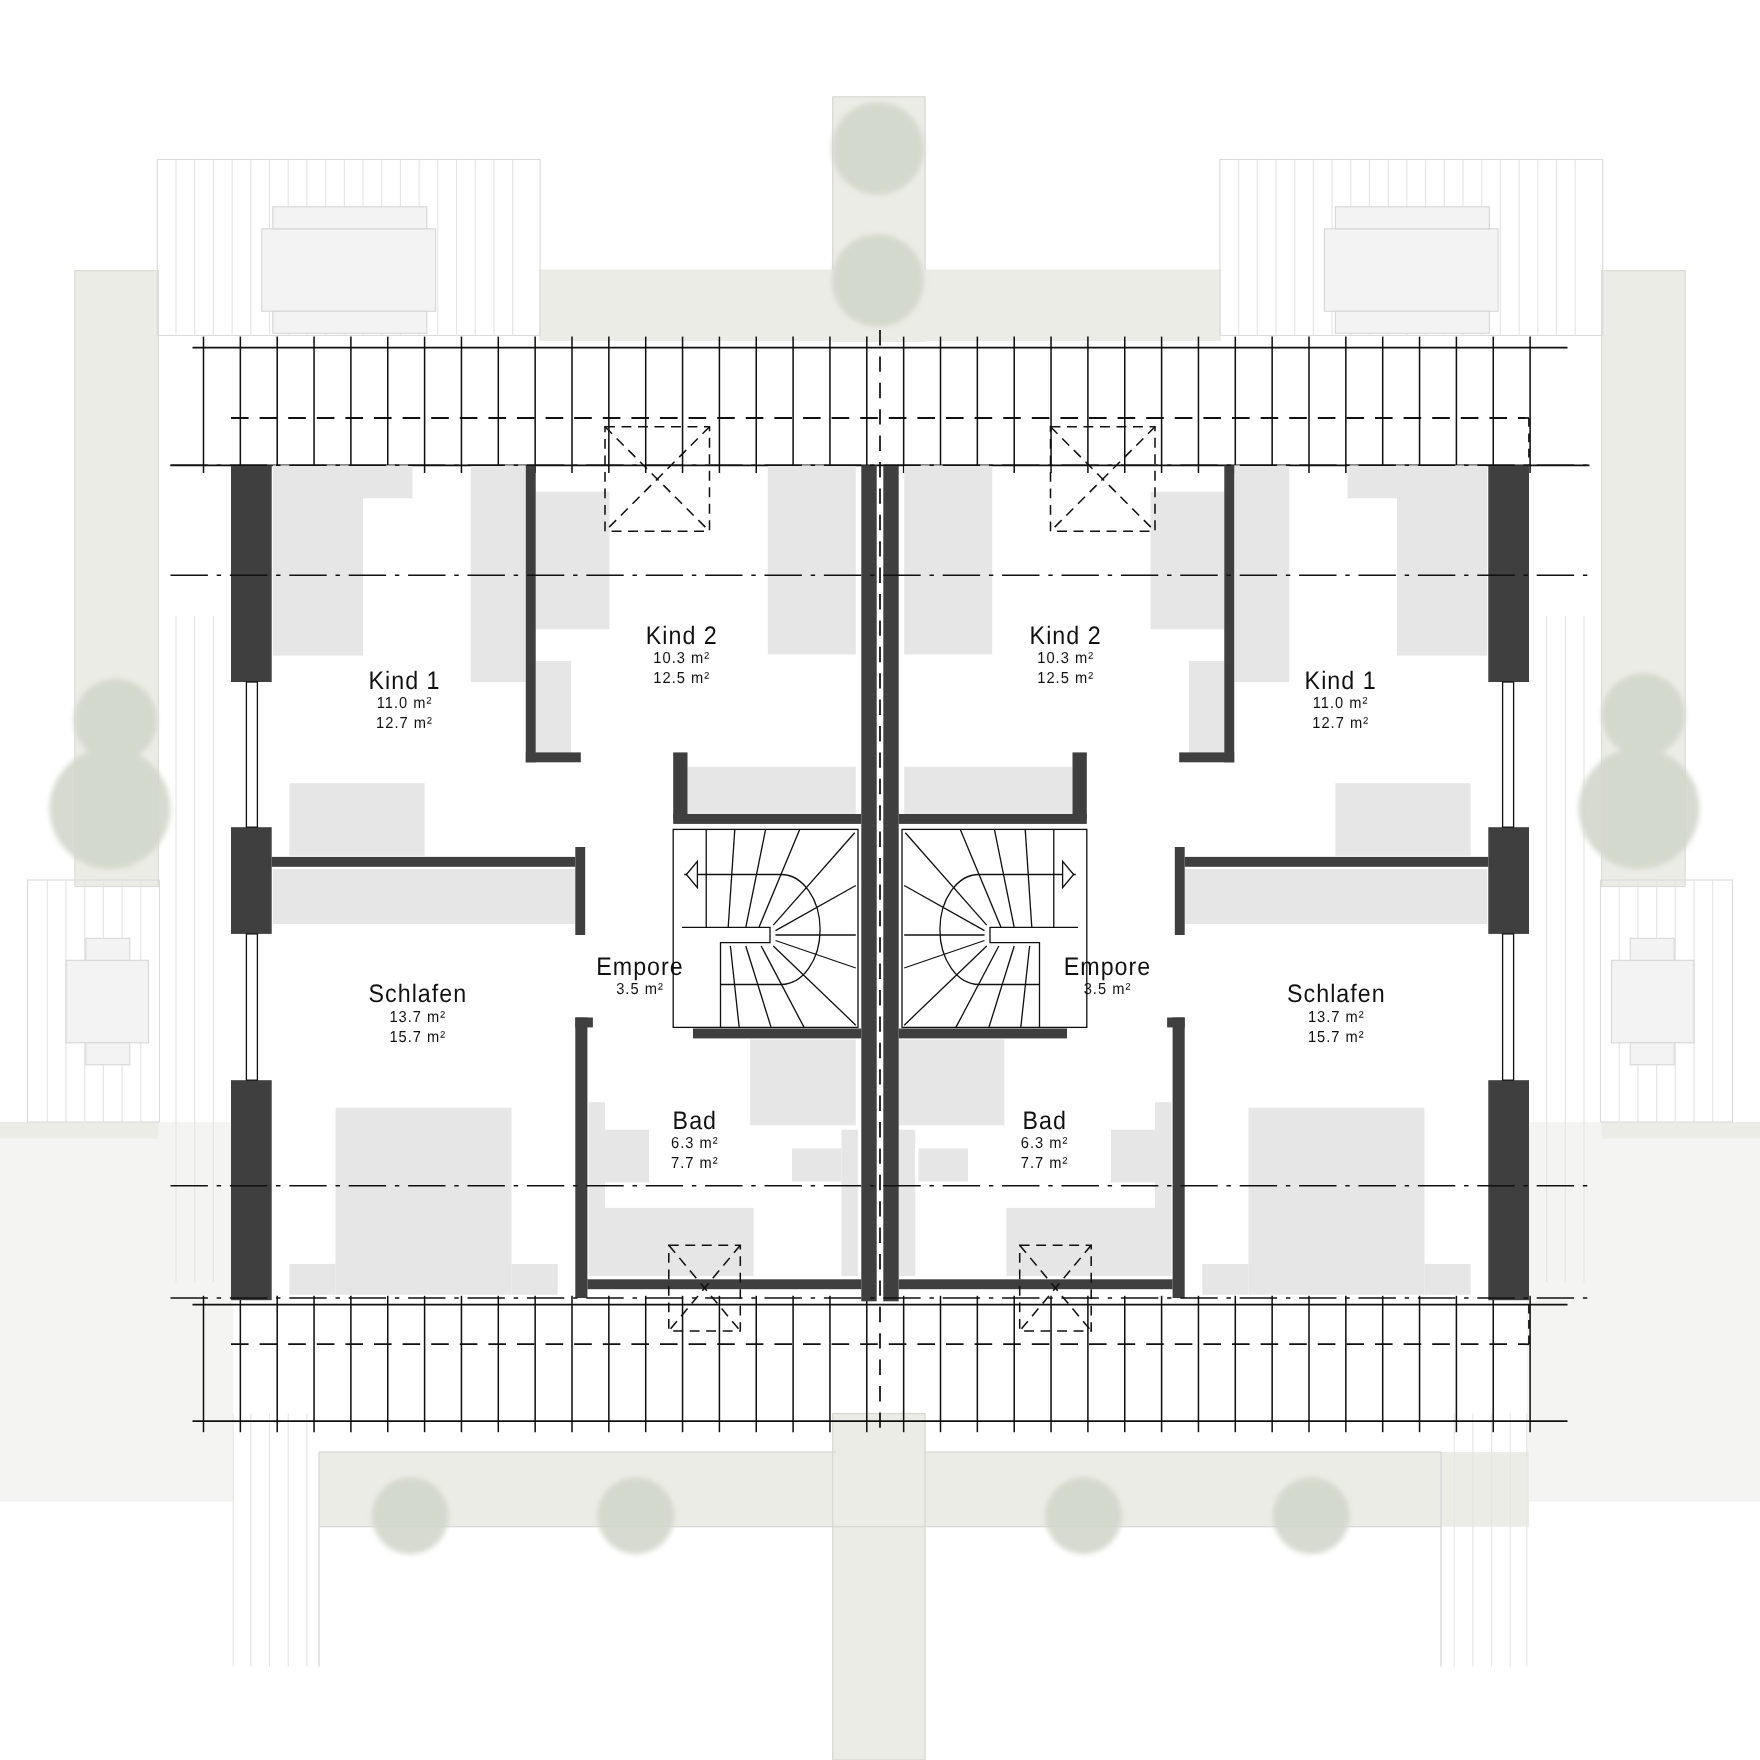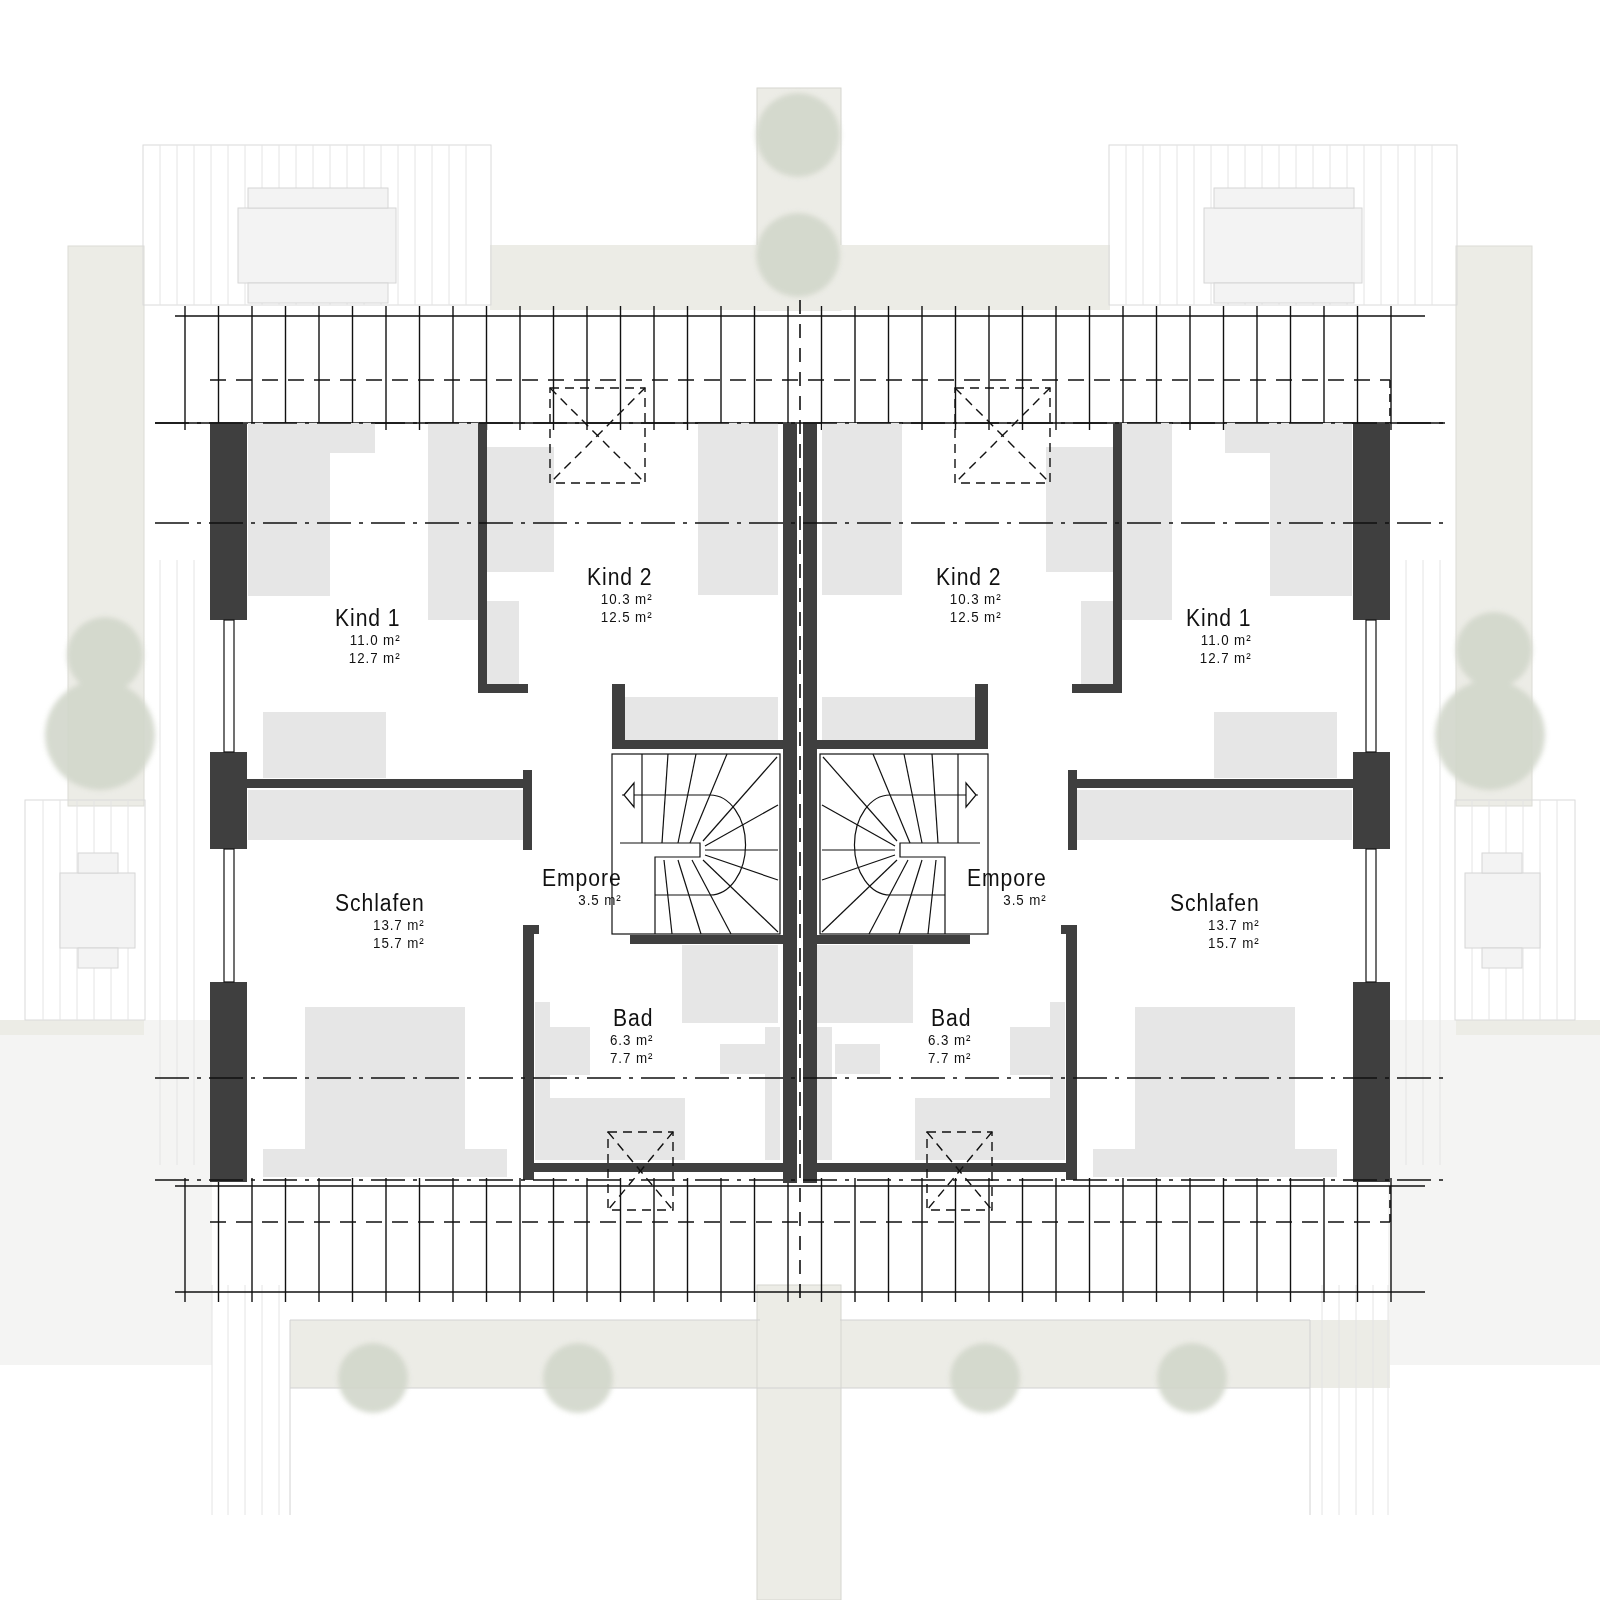--- a/index.html
+++ b/index.html
@@ -1,19 +1,19 @@
 <!DOCTYPE html>
 <html><head>
 <meta charset="utf-8">
 <style>
   html, body { margin:0; padding:0; background:#ffffff; }
   body { width:1600px; height:1600px; position:relative; overflow:hidden;
          font-family:"Liberation Sans", sans-serif; }
   #plan { position:absolute; left:0; top:0; width:1600px; height:1600px; }
-  .label { position:absolute; text-align:right; color:#111; letter-spacing:1px; }
+  .label { position:absolute; text-align:center; color:#111; letter-spacing:1px; }
   .label .name { font-size:23px; line-height:26px; display:block; font-family:"Liberation Sans", sans-serif; transform:scaleX(0.92); transform-origin:left; }
   .label .area { font-size:14.5px; line-height:18px; display:block; transform:scaleX(0.92); transform-origin:left; }
 </style>
 </head>
 <body>
 
 <svg id="plan" viewBox="0 0 1600 1600" xmlns="http://www.w3.org/2000/svg">
   <defs>
     <filter id="blur1">
         <feGaussianBlur stdDeviation="2.5"></feGaussianBlur>

